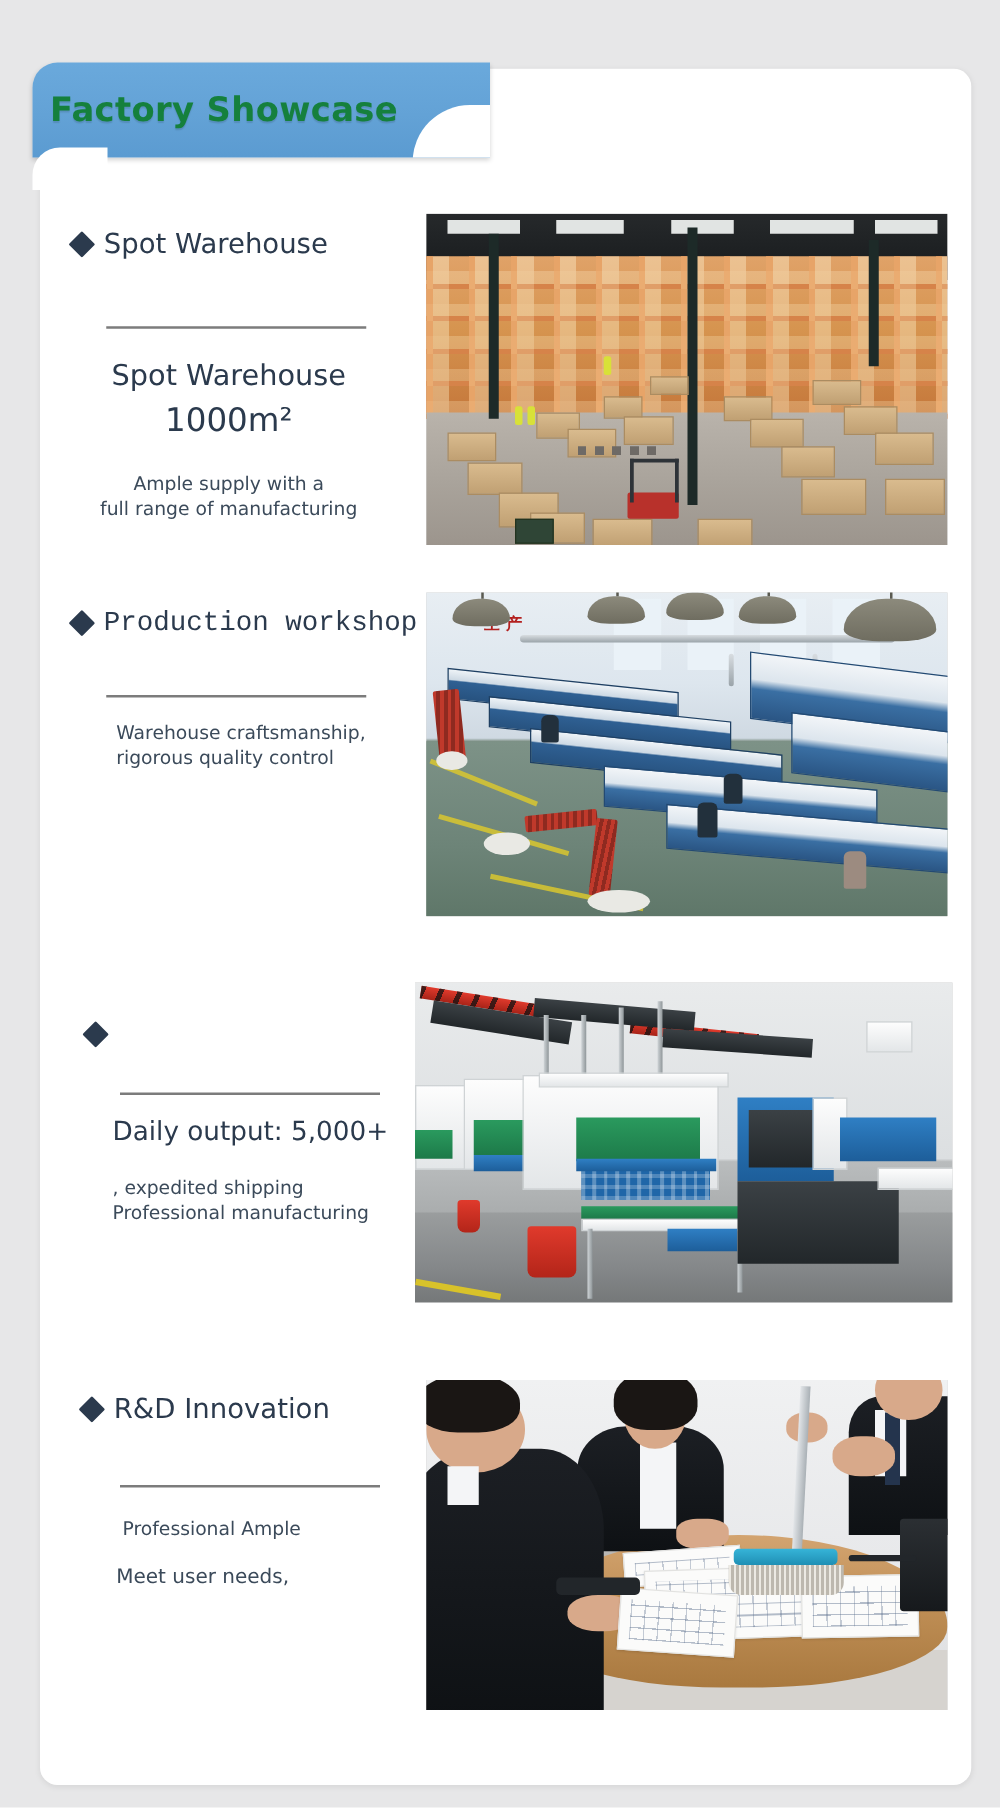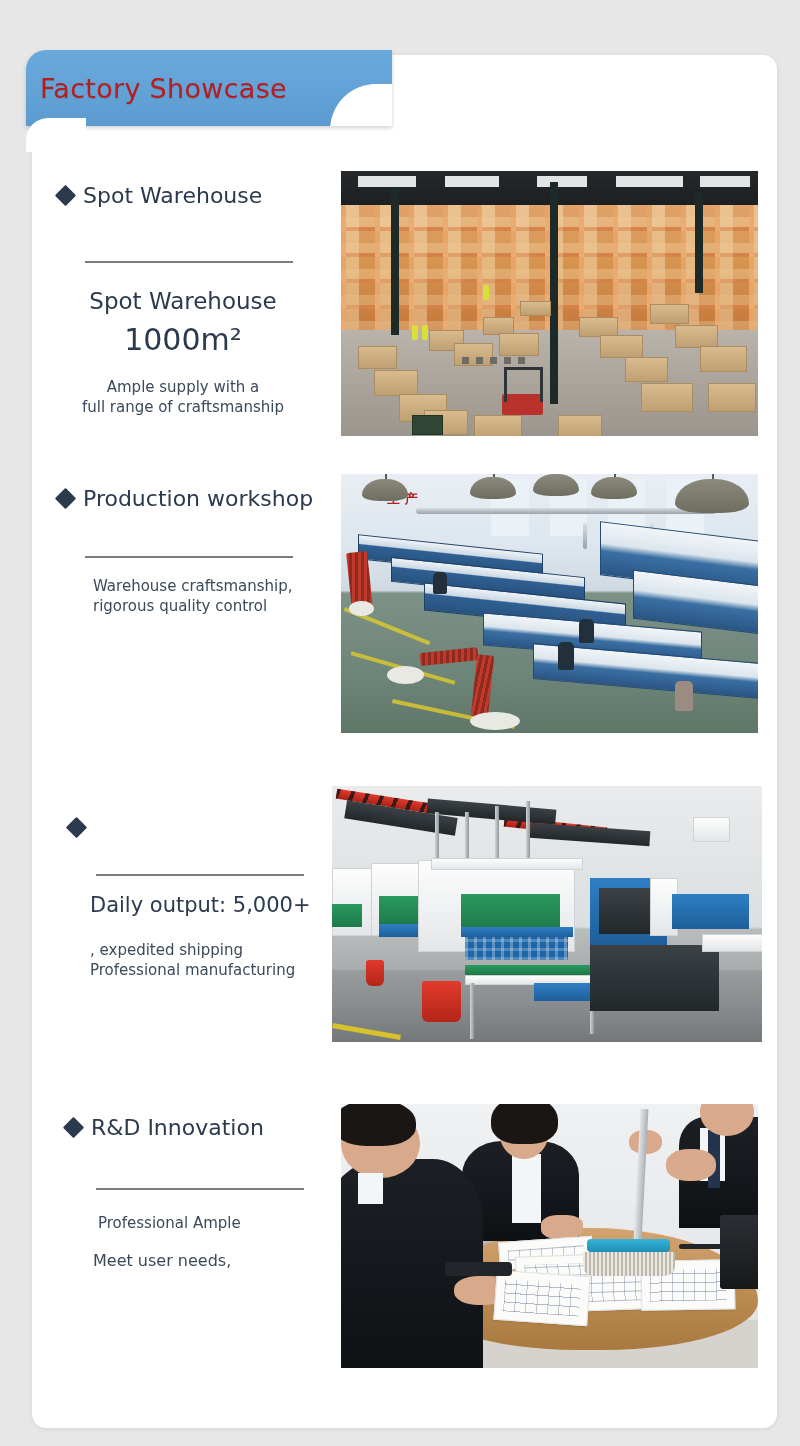--- a/index.html
+++ b/index.html
@@ -30,22 +30,22 @@
     position:absolute;left:330px;top:50px;width:62px;height:76px;
     overflow:hidden;z-index:4;pointer-events:none;
   }
   .tab-curve:before{
     content:"";position:absolute;left:0;top:34px;width:74px;height:92px;
     background:#ffffff;border-top-left-radius:46px;
   }
   .tab-title{
     position:absolute;left:40px;top:50px;width:330px;height:76px;
     display:flex;align-items:center;
-    color:#b91c1c;font-size:27px;letter-spacing:.3px;
-    z-index:6;text-shadow:0 1px 1px rgba(0,0,0,.12);
+    color:#15803d;font-size:27px;letter-spacing:.3px;
+    z-index:6;text-shadow:0 1px 1px rgba(0,0,0,.12);font-weight:bold;
   }
   .tab-notch{
     position:absolute;left:26px;top:118px;width:60px;height:34px;
     background:#ffffff;border-top-left-radius:22px;z-index:5;
   }
 
   
   .section{position:absolute;}
   .txtcol{position:absolute;}
 
@@ -171,25 +171,25 @@
 
     <div class="txtcol head" style="left:58px;top:183px;">
       <span class="diamond"></span>
       <span class="head-label">Spot Warehouse</span>
     </div>
 
     <div class="rule txtcol" style="left:85px;top:261px;width:208px;"></div>
 
     <div class="txtcol big" style="left:58px;top:288px;width:250px;text-align:center;font-size:23px;">Spot Warehouse</div>
 
-    <div class="txtcol big" style="left:58px;top:322px;width:250px;text-align:center;font-size:30px;">1000m²</div>
+    <div class="txtcol big" style="left:58px;top:322px;width:250px;text-align:center;font-size:26px;">1000m²</div>
 
     <div class="txtcol desc" style="left:58px;top:377px;width:250px;text-align:center;font-size:15px;">
       <div>Ample supply with a</div>
-      <div>full range of craftsmanship</div>
+      <div>full range of manufacturing</div>
     </div>
 
     <div class="photo" style="left:341px;top:171px;width:417px;height:265px;">
       <div class="scene">
         <div class="wh-roof"></div>
         <div class="wh-sky" style="left:4%;width:14%;"></div>
         <div class="wh-sky" style="left:25%;width:13%;"></div>
         <div class="wh-sky" style="left:47%;width:12%;"></div>
         <div class="wh-sky" style="left:66%;width:16%;"></div>
         <div class="wh-sky" style="left:86%;width:12%;"></div>
@@ -227,21 +227,21 @@
 
         <div class="forklift-body" style="left:38.5%;top:84%;width:10%;height:8%;"></div>
         <div class="forklift-cage" style="left:39%;top:74%;width:8%;height:12%;"></div>
         <div class="pallet" style="left:17%;top:92%;width:7%;height:7%;background:#2f4536;border-color:#22331f;"></div>
       </div>
     </div>
   </div>
 
   <div class="section">
 
-    <div class="txtcol head" style="left:58px;top:486px;">
+    <div class="txtcol head" style="left:58px;top:486px;font-family:Liberation Mono, monospace;">
       <span class="diamond"></span>
       <span class="head-label">Production workshop</span>
     </div>
 
     <div class="rule txtcol" style="left:85px;top:556px;width:208px;"></div>
 
     <div class="txtcol desc" style="left:93px;top:576px;width:230px;font-size:15px;">
       <div>Warehouse craftsmanship,</div>
       <div>rigorous quality control</div>
     </div>

